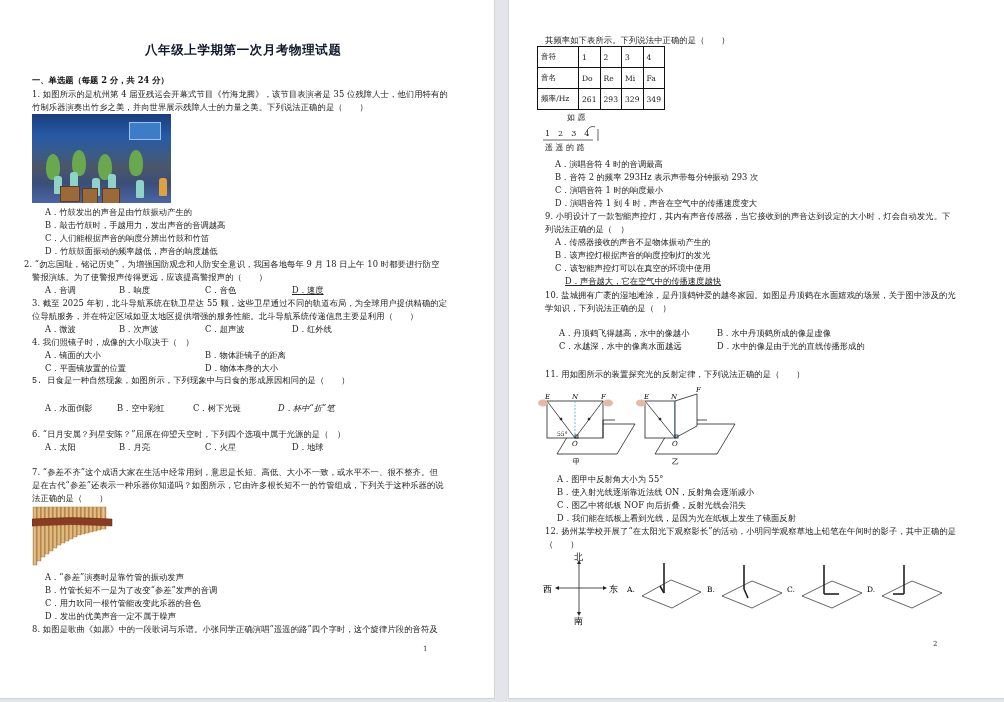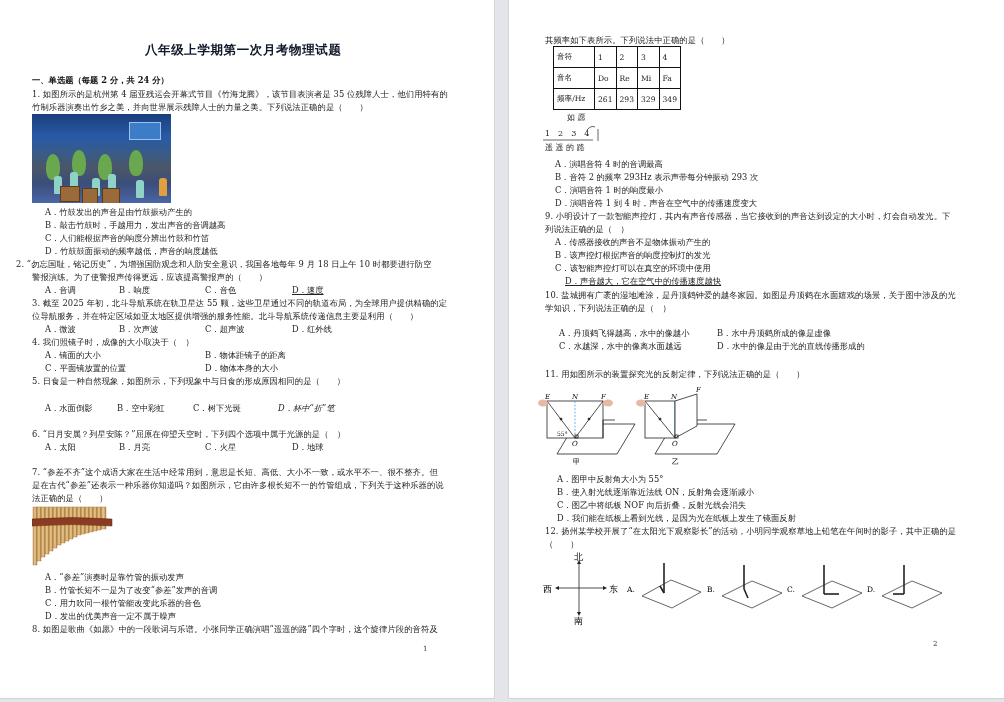--- a/index.html
+++ b/index.html
@@ -61,41 +61,41 @@
     <div class="person" style="left:127px; top:64px; background:#e0a040;"></div>
     <div class="drum" style="left:28px; top:72px; width:18px;"></div>
     <div class="drum" style="left:50px; top:74px; width:14px;"></div>
     <div class="drum" style="left:70px; top:74px; width:16px;"></div>
   </div>
   <div class="abs opt" style="left:45px; top:206px;">A．竹鼓发出的声音是由竹鼓振动产生的</div>
   <div class="abs opt" style="left:45px; top:219px;">B．敲击竹鼓时，手越用力，发出声音的音调越高</div>
   <div class="abs opt" style="left:45px; top:232px;">C．人们能根据声音的响度分辨出竹鼓和竹笛</div>
   <div class="abs opt" style="left:45px; top:245px;">D．竹鼓鼓面振动的频率越低，声音的响度越低</div>
 
-  <div class="abs t" style="left:16px; top:258px;">2. “勿忘国耻，铭记历史”，为增强国防观念和人防安全意识，我国各地每年 9 月 18 日上午 10 时都要进行防空</div>
+  <div class="abs t" style="left:24px; top:258px;">2. “勿忘国耻，铭记历史”，为增强国防观念和人防安全意识，我国各地每年 9 月 18 日上午 10 时都要进行防空</div>
   <div class="abs t" style="left:32px; top:271px;">警报演练。为了使警报声传得更远，应该提高警报声的（　　）</div>
   <div class="abs opt" style="left:45px; top:284px;">A．音调</div>
   <div class="abs opt" style="left:119px; top:284px;">B．响度</div>
   <div class="abs opt" style="left:205px; top:284px;">C．音色</div>
   <div class="abs opt" style="left:292px; top:284px;text-decoration:underline;">D．速度</div>
 
   <div class="abs t" style="left:32px; top:297px;">3. 截至 2025 年初，北斗导航系统在轨卫星达 55 颗，这些卫星通过不同的轨道布局，为全球用户提供精确的定</div>
   <div class="abs t" style="left:32px; top:310px;">位导航服务，并在特定区域如亚太地区提供增强的服务性能。北斗导航系统传递信息主要是利用（　　）</div>
   <div class="abs opt" style="left:45px; top:323px;">A．微波</div>
   <div class="abs opt" style="left:119px; top:323px;">B．次声波</div>
   <div class="abs opt" style="left:205px; top:323px;">C．超声波</div>
   <div class="abs opt" style="left:292px; top:323px;">D．红外线</div>
 
   <div class="abs t" style="left:32px; top:336px;">4. 我们照镜子时，成像的大小取决于（　）</div>
   <div class="abs opt" style="left:45px; top:349px;">A．镜面的大小</div>
   <div class="abs opt" style="left:205px; top:349px;">B．物体距镜子的距离</div>
   <div class="abs opt" style="left:45px; top:362px;">C．平面镜放置的位置</div>
   <div class="abs opt" style="left:205px; top:362px;">D．物体本身的大小</div>
 
-  <div class="abs t" style="left:32px; top:375px;">5. 日食是一种自然现象，如图所示，下列现象中与日食的形成原因相同的是（　　）</div>
+  <div class="abs t" style="left:32px; top:375px;font-family:Liberation Mono, monospace;">5. 日食是一种自然现象，如图所示，下列现象中与日食的形成原因相同的是（　　）</div>
   <div class="abs opt" style="left:45px; top:402px;">A．水面倒影</div>
   <div class="abs opt" style="left:117px; top:402px;">B．空中彩虹</div>
   <div class="abs opt" style="left:193px; top:402px;">C．树下光斑</div>
   <div class="abs opt" style="left:278px; top:402px;font-style:italic;">D．杯中“折”笔</div>
 
   <div class="abs t" style="left:32px; top:428px;">6. “日月安属？列星安陈？”屈原在仰望天空时，下列四个选项中属于光源的是（　）</div>
   <div class="abs opt" style="left:45px; top:441px;">A．太阳</div>
   <div class="abs opt" style="left:119px; top:441px;">B．月亮</div>
   <div class="abs opt" style="left:205px; top:441px;">C．火星</div>
   <div class="abs opt" style="left:292px; top:441px;">D．地球</div>
@@ -140,21 +140,21 @@
 
   <div class="abs t" style="left:32px; top:623px;">8. 如图是歌曲《如愿》中的一段歌词与乐谱。小张同学正确演唱“遥遥的路”四个字时，这个旋律片段的音符及</div>
 
   <div class="abs pnum" style="left:423px; top:645px;">1</div>
 </div>
 
 <div class="page" id="page2">
 
   <div class="abs t" style="left:36px; top:34px;">其频率如下表所示。下列说法中正确的是（　　）</div>
 
-  <table class="abs freq" style="left:44px; top:46px;">
+  <table class="abs freq" style="left:28px; top:46px;">
     <tbody>
         <tr>
       <td style="width:34px;">音符</td>
       <td style="width:14px;">1</td>
       <td style="width:14px;">2</td>
       <td style="width:14px;">3</td>
       <td style="width:14px;">4</td>
     </tr>
     <tr>
       <td>音名</td>

